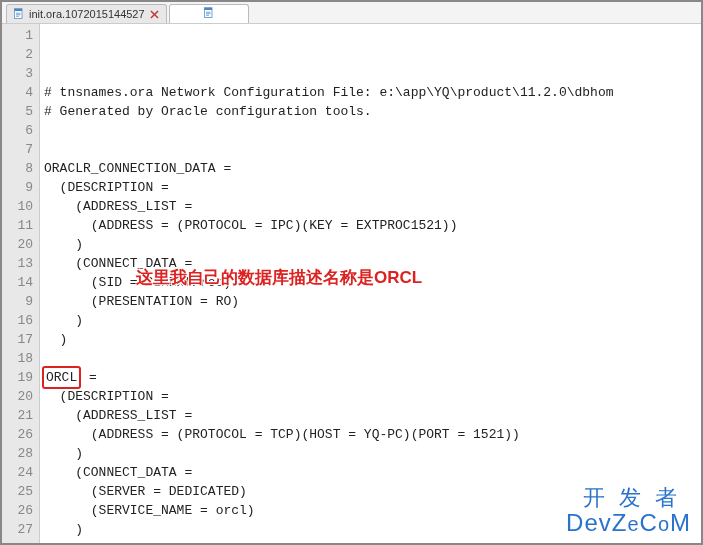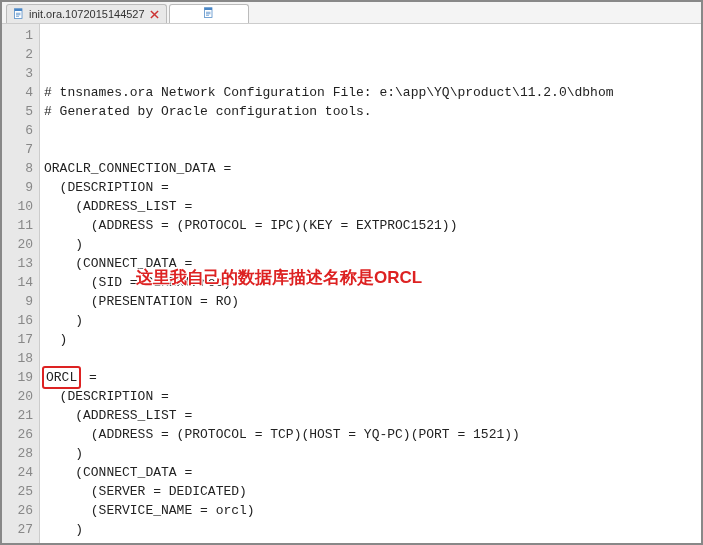--- a/index.html
+++ b/index.html
@@ -104,14 +104,20 @@
 
       <div class="line"># tnsnames.ora Network Configuration File: e:\app\YQ\product\11.2.0\dbhom</div><div class="line"># Generated by Oracle configuration tools.</div><div class="line"></div><div class="line"></div><div class="line">ORACLR_CONNECTION_DATA =</div><div class="line">  (DESCRIPTION =</div><div class="line">    (ADDRESS_LIST =</div><div class="line">      (ADDRESS = (PROTOCOL = IPC)(KEY = EXTPROC1521))</div><div class="line">    )</div><div class="line">    (CONNECT_DATA =</div><div class="line">      (SID = CLRExtProc)</div><div class="line">      (PRESENTATION = RO)</div><div class="line">    )</div><div class="line">  )</div><div class="line"></div><div class="line"><span class="highlight-box">ORCL</span><span> =</span></div><div class="line">  (DESCRIPTION =</div><div class="line">    (ADDRESS_LIST =</div><div class="line">      (ADDRESS = (PROTOCOL = TCP)(HOST = YQ-PC)(PORT = 1521))</div><div class="line">    )</div><div class="line">    (CONNECT_DATA =</div><div class="line">      (SERVER = DEDICATED)</div><div class="line">      (SERVICE_NAME = orcl)</div><div class="line">    )</div><div class="line">  )</div><div class="annotation" style="top: 244px; left: 96px;">
         <div>
           <span>这里我自己的数据库描述名称是</span><span class="em">ORCL</span>
         </div>
       </div>
 
     </div>
   </div>
 
+  <div class="watermark">
+    <div class="wm-top">开发者</div>
+    <div class="wm-bottom">
+      <span>DevZ</span><span class="c">e</span><span>C</span><span class="c">o</span><span>M</span>
+    </div>
+  </div>
 
 </div>
 
 </body></html>

